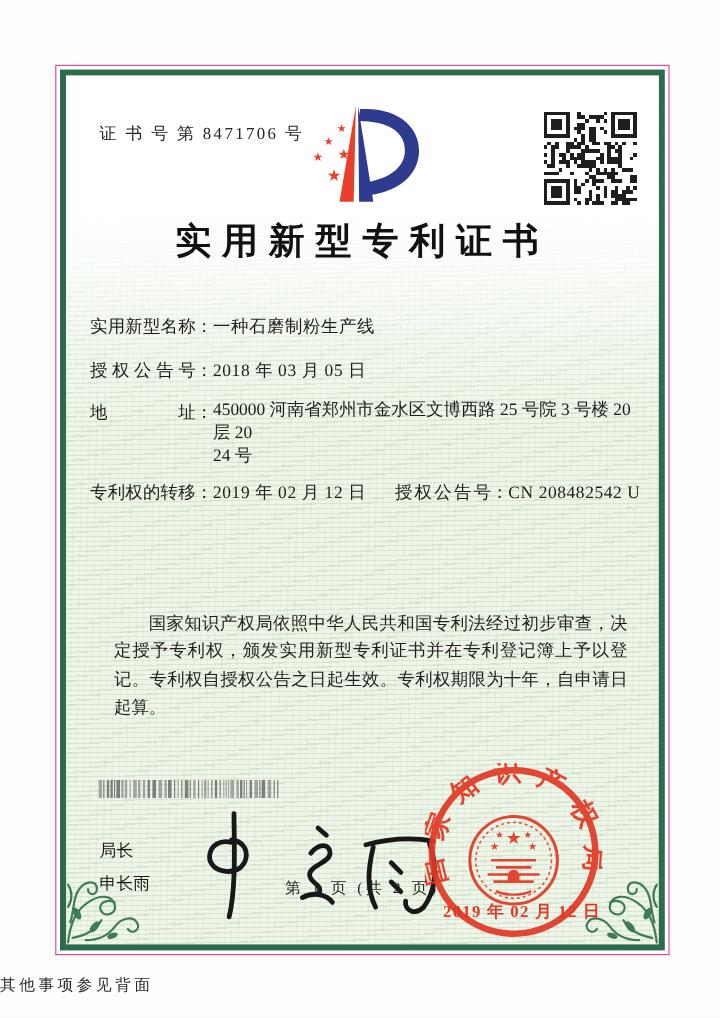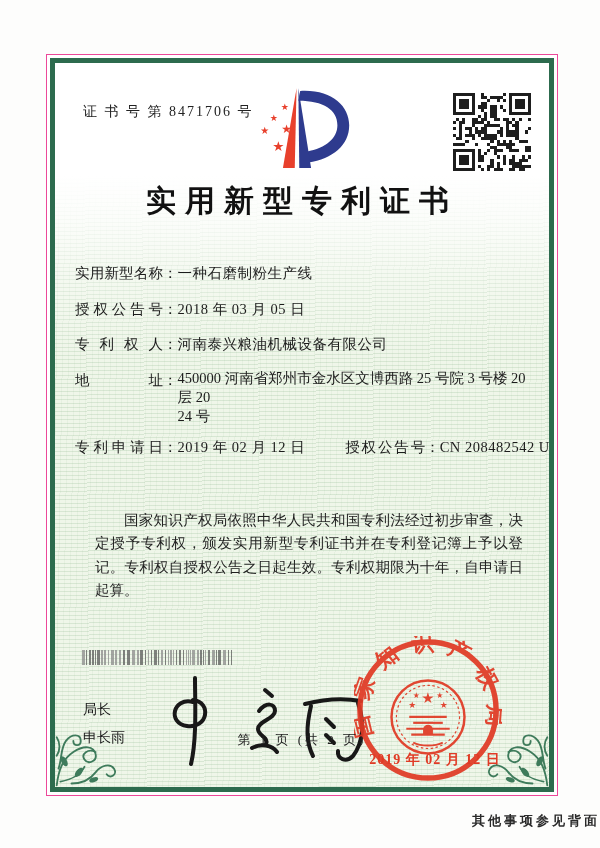--- a/index.html
+++ b/index.html
@@ -43,21 +43,21 @@
   
   .fields{position:absolute;left:20px;right:26px;top:199px;font-size:14.5px;}
   .frow{margin-bottom:13.5px;line-height:22px;white-space:nowrap;}
   .lab{
     display:inline-block;width:88px;text-align:justify;text-align-last:justify;
     vertical-align:top;color:#1c1c1c;
   }
   .colon{display:inline-block;vertical-align:top;}
   .val{display:inline-block;vertical-align:top;letter-spacing:0.5px;}
   .addr-wrap{display:inline-block;vertical-align:top;white-space:normal;line-height:19px;}
-  .grant-pair2{margin-left:40px;}
+  .grant-pair2{margin-left:24px;}
   .grant-pair2 .lab{width:80px;}
 
   
   .body-text{
     position:absolute;left:40px;right:26px;top:446px;
     font-size:14.5px;line-height:1.62;text-align:justify;color:#1f1f1f;
   }
   .body-text p{margin:0;text-indent:2em;}
 
   
@@ -72,22 +72,22 @@
     color:#e03a25;font-size:14px;letter-spacing:1px;font-weight:bold;
   }
   .page-no{
     position:absolute;left:0;right:0;top:668px;text-align:center;
     font-size:13px;letter-spacing:3px;color:#222;
   }
   .ornament{position:absolute;bottom:-2px;width:74px;height:74px;}
   .ornament.left{left:-2px;}
   .ornament.right{right:-2px;transform:scaleX(-1);}
   .back-note{
-    position:absolute;left:0;right:0;top:812px;text-align:right;
-    font-size:13px;letter-spacing:3px;color:#2a2a2a;font-weight:bold;
+    position:absolute;left:0;right:0;top:812px;text-align:left;
+    font-size:13px;letter-spacing:3px;color:#2a2a2a;
   }
 </style>
 </head>
 <body>
 
 <div class="frame">
   <div class="cert-inner">
     <div class="white-fade"></div>
     <div class="content">
 
@@ -315,31 +315,28 @@
 
       <div class="title">实用新型专利证书</div>
 
       <div class="fields">
         <div class="frow">
           <span class="lab">实用新型名称</span><span class="colon">：</span><span class="val">一种石磨制粉生产线</span>
         </div>
         <div class="frow">
           <span class="lab">授权公告号</span><span class="colon">：</span><span class="val">2018 年 03 月 05 日</span>
         </div>
-        <div class="frow">
-          <span class="lab">专利权人</span><span class="colon">：</span><span class="val">河南泰兴粮油机械设备有限公司</span>
-        </div>
         <div class="frow" style="margin-bottom:10px;">
           <span class="lab">地址</span><span class="colon">：</span><span class="addr-wrap" style="max-width:360px;">
             <span>450000 河南省郑州市金水区文博西路 25 号院 3 号楼 20 层 20</span><br>
             <span>24 号</span>
           </span>
         </div>
         <div class="frow">
-          <span class="lab">专利申请日</span><span class="colon">：</span><span class="val">2019 年 02 月 12 日</span><span class="grant-pair2"><span class="lab">授权公告号</span><span class="colon">：</span><span class="val">CN 208482542 U</span></span>
+          <span class="lab">专利权的转移</span><span class="colon">：</span><span class="val">2019 年 02 月 12 日</span><span class="grant-pair2"><span class="lab">授权公告号</span><span class="colon">：</span><span class="val">CN 208482542 U</span></span>
         </div>
       </div>
 
       <div class="body-text">
         <p>国家知识产权局依照中华人民共和国专利法经过初步审查，决定授予专利权，颁发实用新型专利证书并在专利登记簿上予以登记。专利权自授权公告之日起生效。专利权期限为十年，自申请日起算。</p>
       </div>
 
       <div class="barcode">
         <svg id="barcode-svg" width="152" height="15">
             <rect x="0" y="0" width="3" height="15" fill="#8a8a8a"></rect>

